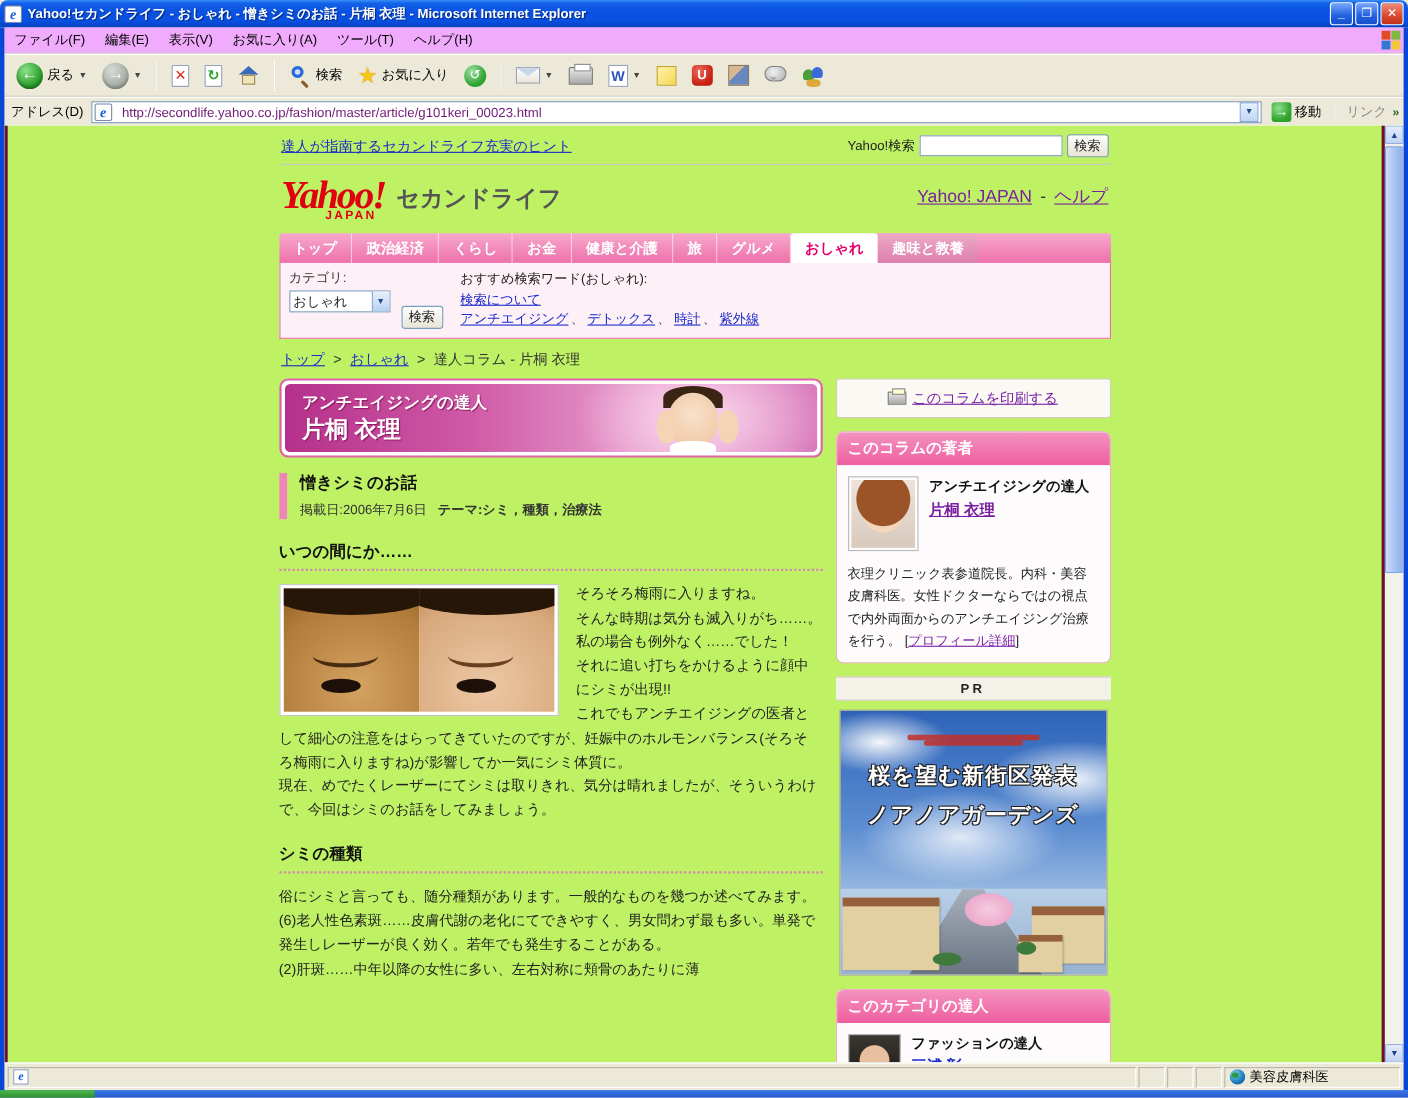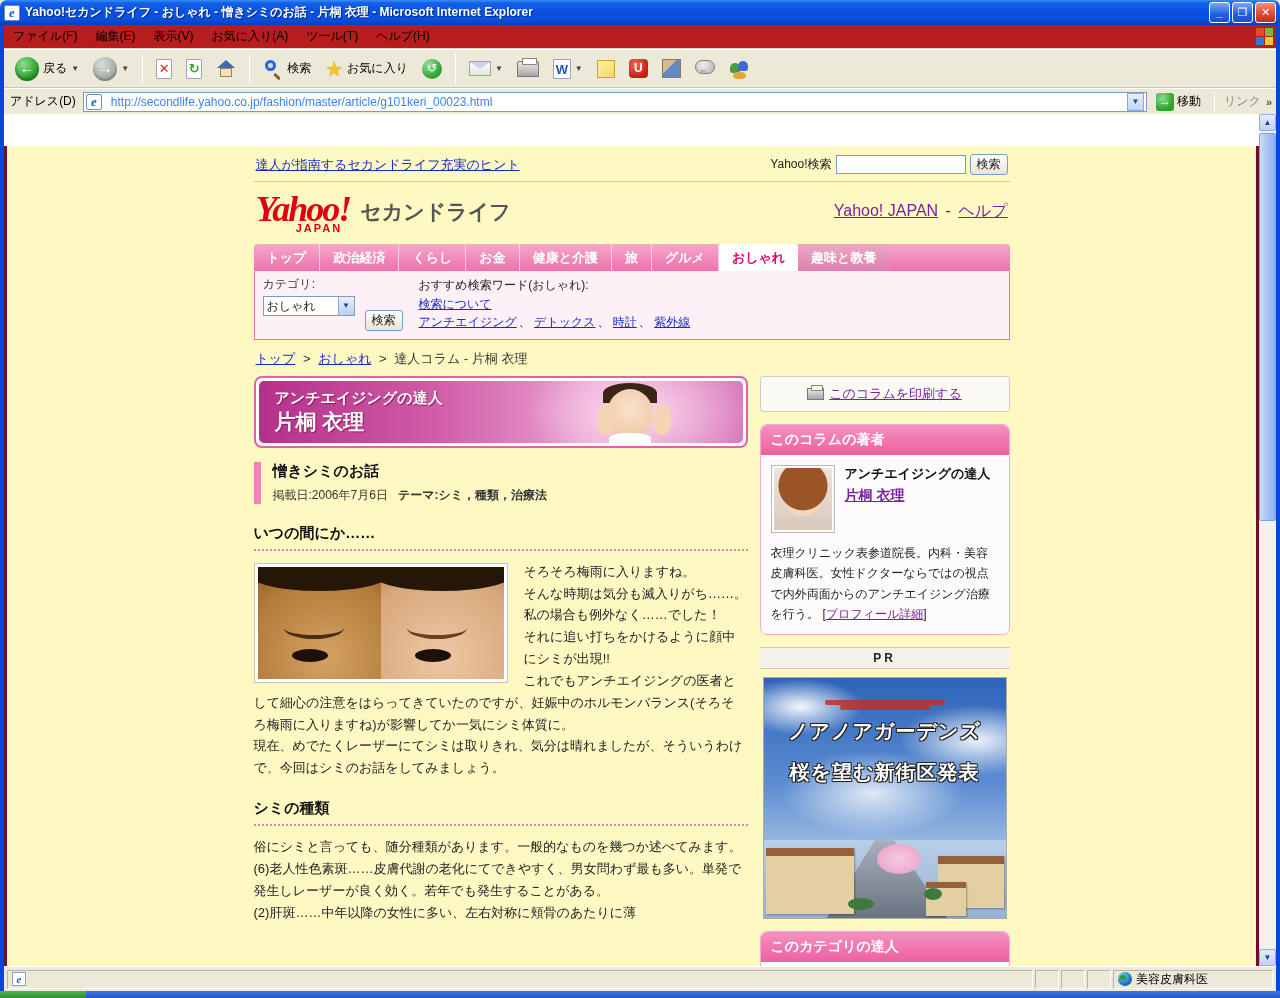--- a/index.html
+++ b/index.html
@@ -18,21 +18,21 @@
     color:#1460d8; font-weight:bold; font-size:13px; line-height:14px; text-align:center; font-style:italic;
     font-family:"Liberation Serif",serif; margin-right:5px; flex:0 0 auto; }
   .title-text { font-size:12px; font-weight:bold; text-shadow:1px 1px 1px #00277a; white-space:nowrap; overflow:hidden; flex:1; }
   .win-controls { display:flex; gap:2px; }
   .wbtn { width:21px; height:21px; border-radius:3px; border:1px solid #fff; color:#fff; font-size:11px;
     line-height:18px; text-align:center; font-weight:bold; }
   .wbtn.min,.wbtn.max { background:linear-gradient(180deg,#7aa8f8,#2060e0 60%,#1850c8); }
   .wbtn.close { background:linear-gradient(180deg,#f09078,#dd4830 60%,#c03018); }
 
   
-  .menubar { position:absolute; top:25px; left:4px; right:4px; height:24px; background:#b91c1c;
+  .menubar { position:absolute; top:25px; left:4px; right:4px; height:24px; background:#f0abfc;
     border-bottom:1px solid #d8d4c8; display:flex; align-items:center; font-size:12px; color:#000; }
   .menu-item { padding:4px 9px; cursor:default; }
   .winflag { margin-left:auto; width:18px; height:18px; display:grid; grid-template-columns:8px 8px; gap:1px; margin-right:2px; }
   .winflag i { display:block; height:8px; }
   .wf1{background:#e34b22;} .wf2{background:#7eb93c;} .wf3{background:#2f78d4;} .wf4{background:#f4c63a;}
 
   
   .toolbar { position:absolute; top:49px; left:4px; right:4px; height:39px; background:#ece9d8;
     border-top:1px solid #fff; border-bottom:1px solid #c8c4b8; display:flex; align-items:center; padding:0 6px; gap:4px; font-size:12px; }
   .tbtn { display:flex; align-items:center; gap:4px; padding:2px 4px; border:1px solid transparent; border-radius:3px; }
@@ -68,30 +68,30 @@
   .msgr-ic i { position:absolute; width:10px; height:10px; border-radius:50% 50% 30% 30%; }
   .msgr-ic .m1 { left:1px; top:4px; background:#4a9e3c; }
   .msgr-ic .m2 { right:1px; top:2px; background:#3a6ad8; }
   .msgr-ic .m3 { left:4px; bottom:0; width:13px; height:7px; border-radius:40%; background:#e0a838; }
 
   
   .addressbar { position:absolute; top:88px; left:4px; right:4px; height:26px; background:#ece9d8;
     border-top:1px solid #fff; display:flex; align-items:center; padding:2px 4px; font-size:12px; gap:5px; }
   .addr-label { color:#000; padding:0 2px; }
   .addr-field { flex:1; height:20px; background:#fff; border:1px solid #7f9db9; display:flex; align-items:center; padding:0 2px; gap:4px; }
-  .addr-url { font-size:12px; color:#3b82f6; white-space:nowrap; overflow:hidden; flex:1; }
+  .addr-url { font-size:12px; color:#701a75; white-space:nowrap; overflow:hidden; flex:1; }
   .addr-drop { width:17px; height:18px; background:linear-gradient(#e8f0fc,#c0d4f4); border:1px solid #88a8d8; font-size:8px; color:#204a88; text-align:center; line-height:16px; }
   .go-btn { display:flex; align-items:center; gap:3px; padding:1px 4px; }
   .go-ic { width:18px; height:18px; border-radius:3px; background:radial-gradient(circle at 35% 30%,#8de08d,#2da32d 65%); color:#fff; font-weight:bold; text-align:center; line-height:17px; font-size:12px; }
   .links-lbl { color:#888; } .links-chev { color:#2a6a2a; font-weight:bold; font-size:11px; }
 
   
   .viewport { position:absolute; top:114px; left:4px; right:4px; bottom:32px; background:#fff; overflow:hidden; }
-  .page { position:absolute; top:0; left:0; right:17px; bottom:0; overflow:hidden; background:#fef9c3;
-    border-left:3px solid #6d0f2c; border-right:3px solid #6d0f2c;margin-top:32px; }
+  .page { position:absolute; top:0; left:0; right:17px; bottom:0; overflow:hidden; background:#bef264;
+    border-left:3px solid #6d0f2c; border-right:3px solid #6d0f2c; }
   .content { width:756px; margin:0 auto; font-size:13px; color:#222; }
 
   
   .vscroll { position:absolute; top:0; right:0; bottom:0; width:17px; background:#f2f1ea; }
   .sarrow { position:absolute; left:0; width:17px; height:17px; background:linear-gradient(#e4ecfb,#c0d2f4); border:1px solid #93aede; border-radius:2px; font-size:8px; color:#20408a; text-align:center; line-height:15px; }
   .sarrow.up { top:0; } .sarrow.down { bottom:0; }
   .sthumb { position:absolute; left:0; top:19px; width:17px; height:388px; background:linear-gradient(90deg,#cfdcf9,#aac4f2 50%,#8fb0ec); border:1px solid #7aa0e8; border-radius:2px; }
 
   
   .statusbar { position:absolute; bottom:7px; left:4px; right:4px; height:25px; background:#ece9d8;
@@ -498,22 +498,22 @@
                   <span>[</span><a class="link-purple">プロフィール詳細</a><span>]</span>
                 </div>
               </div>
             </div>
 
             <div class="pr-strip">PR</div>
 
             <div class="ad">
               <div class="ad-tagline"></div>
               <div class="ad-subline"></div>
+              <div class="ad-line two">桜を望む新街区発表</div>
               <div class="ad-line one">ノアノアガーデンズ</div>
-              <div class="ad-line two">桜を望む新街区発表</div>
               <div class="ad-town">
                 <div class="ad-road"></div>
                 <div class="ad-house h1"></div>
                 <div class="ad-house h2"></div>
                 <div class="ad-house h3"></div>
                 <div class="ad-tree"></div>
                 <div class="ad-green g1"></div>
                 <div class="ad-green g2"></div>
               </div>
             </div>

